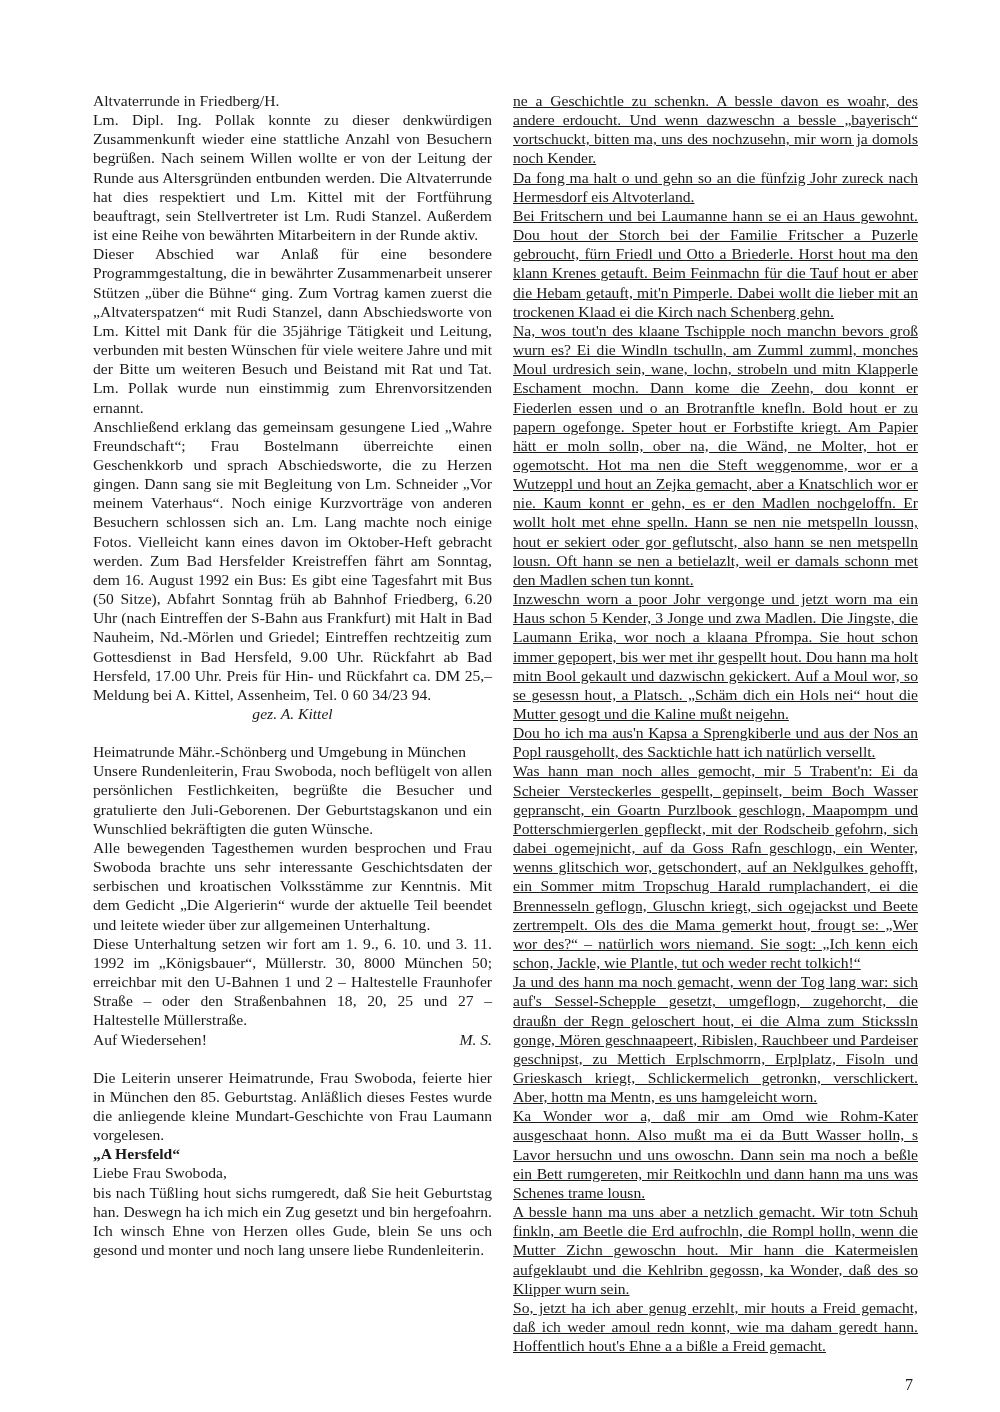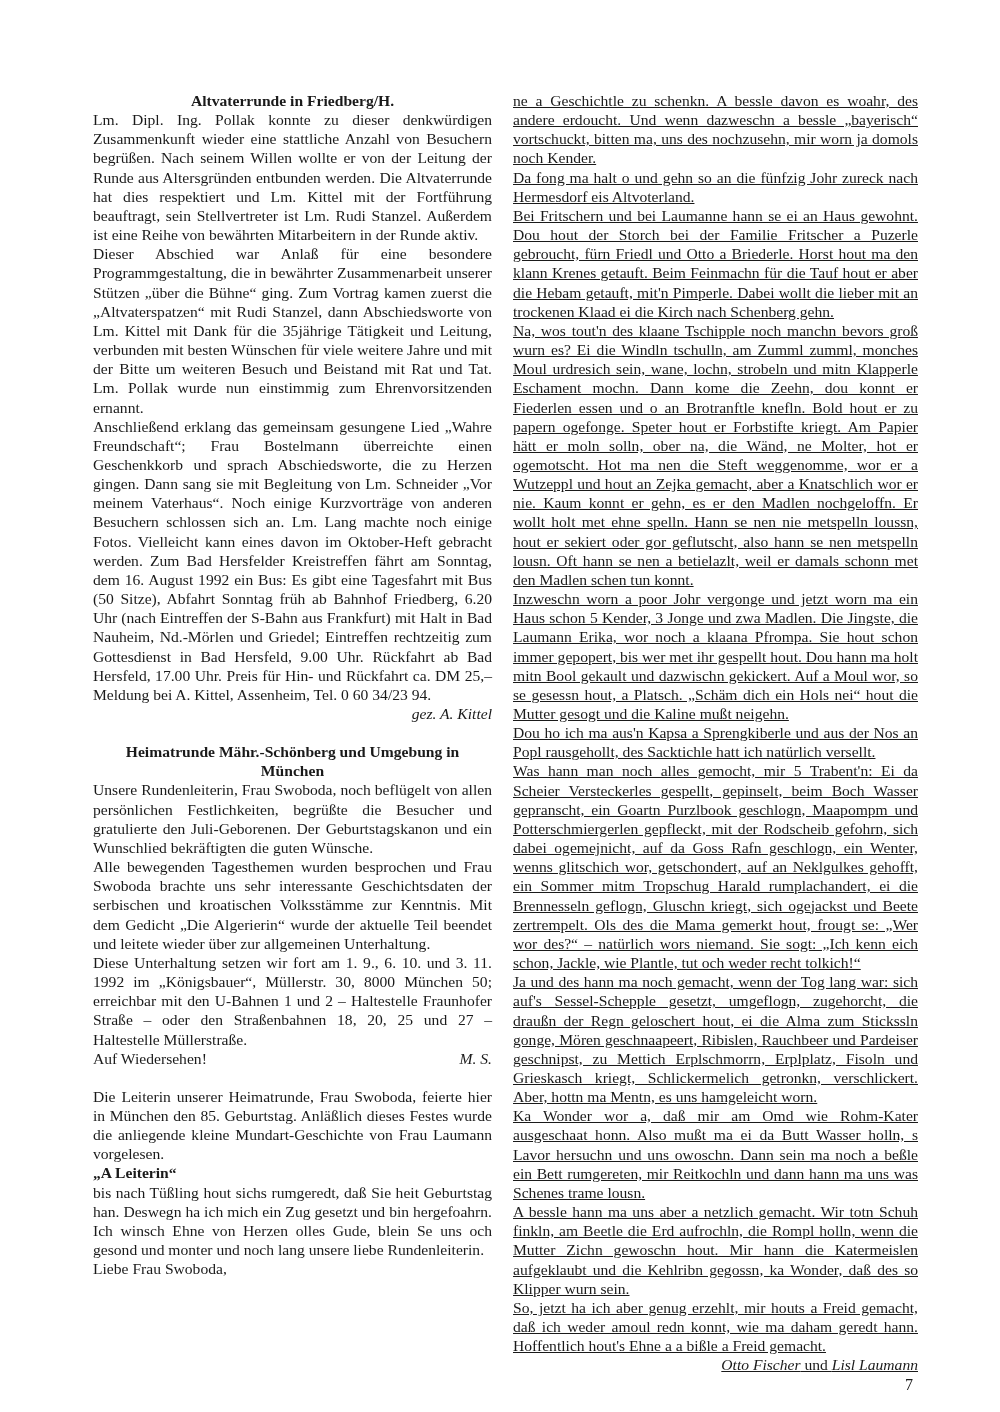--- a/index.html
+++ b/index.html
@@ -7,22 +7,22 @@
     width: 1000px; height: 1412px; position: relative; overflow: hidden;
     font-family: "Liberation Serif", "DejaVu Serif", serif;
     color: #1a1a1a;
     font-size: 15.6px;
     line-height: 19.15px;
   }
   .col { position: absolute; top: 91px; text-align: justify; hyphens: manual; }
   .col-left { left: 93px; width: 399px; }
   .col-right { left: 513px; width: 405px; text-decoration: underline; }
   .col p { margin: 0; }
-  .heading { font-weight: bold; text-align: center; margin: 0; }
-  .sig { text-align: right; font-style: italic; margin: 0; font-family: Liberation Serif, serif; }
+  .heading { font-weight: normal; text-align: left; margin: 0; }
+  .sig { text-align: center; font-style: italic; margin: 0; font-family: Liberation Serif, serif; }
   .sig-row { display: flex; justify-content: space-between; }
   .sig-row .right { font-style: italic; }
   .gap { height: 19px; }
   .title-bold { font-weight: bold; margin: 0; }
   .final-sig { text-align: right; margin: 0; }
   .final-sig i { font-style: italic; }
   .page-number { position: absolute; left: 905px; top: 1375px; font-size: 16px; }
 </style>
 </head>
 <body>
@@ -41,34 +41,33 @@
   <p>Alle bewegenden Tagesthemen wurden besprochen und Frau Swoboda brachte uns sehr interessante Geschichtsdaten der serbischen und kroatischen Volksstämme zur Kenntnis. Mit dem Gedicht „Die Algerierin“ wurde der aktuelle Teil beendet und leitete wieder über zur allgemeinen Unterhaltung.</p>
   <p>Diese Unterhaltung setzen wir fort am 1. 9., 6. 10. und 3. 11. 1992 im „Königsbauer“, Müllerstr. 30, 8000 München 50; erreichbar mit den U-Bahnen 1 und 2 – Haltestelle Fraunhofer Straße – oder den Straßenbahnen 18, 20, 25 und 27 – Haltestelle Müllerstraße.</p>
   <div class="sig-row">
     <span>Auf Wiedersehen!</span>
     <span class="right">M. S.</span>
   </div>
 
   <div class="gap"></div>
 
   <p>Die Leiterin unserer Heimatrunde, Frau Swoboda, feierte hier in München den 85. Geburtstag. Anläßlich dieses Festes wurde die anliegende kleine Mundart-Geschichte von Frau Laumann vorgelesen.</p>
-  <p class="title-bold">„A Leiterin“</p>
+  <p class="title-bold">„A Hersfeld“</p>
+  <p>Liebe Frau Swoboda,</p>
   <p>bis nach Tüßling hout sichs rumgeredt, daß Sie heit Geburtstag han. Deswegn ha ich mich ein Zug gesetzt und bin hergefoahrn. Ich winsch Ehne von Herzen olles Gude, blein Se uns och gesond und monter und noch lang unsere liebe Rundenleiterin.</p>
-  <p>Liebe Frau Swoboda,</p>
 
 </div>
 
 <div class="col col-right">
   <p>ne a Geschichtle zu schenkn. A bessle davon es woahr, des andere erdoucht. Und wenn dazweschn a bessle „bayerisch“ vortschuckt, bitten ma, uns des nochzusehn, mir worn ja domols noch Kender.</p>
   <p>Da fong ma halt o und gehn so an die fünfzig Johr zureck nach Hermesdorf eis Altvoterland.</p>
   <p>Bei Fritschern und bei Laumanne hann se ei an Haus gewohnt. Dou hout der Storch bei der Familie Fritscher a Puzerle gebroucht, fürn Friedl und Otto a Briederle. Horst hout ma den klann Krenes getauft. Beim Feinmachn für die Tauf hout er aber die Hebam getauft, mit'n Pimperle. Dabei wollt die lieber mit an trockenen Klaad ei die Kirch nach Schenberg gehn.</p>
   <p>Na, wos tout'n des klaane Tschipple noch manchn bevors groß wurn es? Ei die Windln tschulln, am Zumml zumml, monches Moul urdresich sein, wane, lochn, strobeln und mitn Klapperle Eschament mochn. Dann kome die Zeehn, dou konnt er Fiederlen essen und o an Brotranftle knefln. Bold hout er zu papern ogefonge. Speter hout er Forbstifte kriegt. Am Papier hätt er moln solln, ober na, die Wänd, ne Molter, hot er ogemotscht. Hot ma nen die Steft weggenomme, wor er a Wutzeppl und hout an Zejka gemacht, aber a Knatschlich wor er nie. Kaum konnt er gehn, es er den Madlen nochgeloffn. Er wollt holt met ehne spelln. Hann se nen nie metspelln loussn, hout er sekiert oder gor geflutscht, also hann se nen metspelln lousn. Oft hann se nen a betielazlt, weil er damals schonn met den Madlen schen tun konnt.</p>
   <p>Inzweschn worn a poor Johr vergonge und jetzt worn ma ein Haus schon 5 Kender, 3 Jonge und zwa Madlen. Die Jingste, die Laumann Erika, wor noch a klaana Pfrompa. Sie hout schon immer gepopert, bis wer met ihr gespellt hout. Dou hann ma holt mitn Bool gekault und dazwischn gekickert. Auf a Moul wor, so se gesessn hout, a Platsch. „Schäm dich ein Hols nei“ hout die Mutter gesogt und die Kaline mußt neigehn.</p>
   <p>Dou ho ich ma aus'n Kapsa a Sprengkiberle und aus der Nos an Popl rausgehollt, des Sacktichle hatt ich natürlich versellt.</p>
   <p>Was hann man noch alles gemocht, mir 5 Trabent'n: Ei da Scheier Versteckerles gespellt, gepinselt, beim Boch Wasser gepranscht, ein Goartn Purzlbook geschlogn, Maapompm und Potterschmiergerlen gepfleckt, mit der Rodscheib gefohrn, sich dabei ogemejnicht, auf da Goss Rafn geschlogn, ein Wenter, wenns glitschich wor, getschondert, auf an Neklgulkes gehofft, ein Sommer mitm Tropschug Harald rumplachandert, ei die Brennesseln geflogn, Gluschn kriegt, sich ogejackst und Beete zertrempelt. Ols des die Mama gemerkt hout, frougt se: „Wer wor des?“ – natürlich wors niemand. Sie sogt: „Ich kenn eich schon, Jackle, wie Plantle, tut och weder recht tolkich!“</p>
   <p>Ja und des hann ma noch gemacht, wenn der Tog lang war: sich auf's Sessel-Schepple gesetzt, umgeflogn, zugehorcht, die draußn der Regn geloschert hout, ei die Alma zum Stickssln gonge, Mören geschnaapeert, Ribislen, Rauchbeer und Pardeiser geschnipst, zu Mettich Erplschmorrn, Erplplatz, Fisoln und Grieskasch kriegt, Schlickermelich getronkn, verschlickert. Aber, hottn ma Mentn, es uns hamgeleicht worn.</p>
   <p>Ka Wonder wor a, daß mir am Omd wie Rohm-Kater ausgeschaat honn. Also mußt ma ei da Butt Wasser holln, s Lavor hersuchn und uns owoschn. Dann sein ma noch a beßle ein Bett rumgereten, mir Reitkochln und dann hann ma uns was Schenes trame lousn.</p>
   <p>A bessle hann ma uns aber a netzlich gemacht. Wir totn Schuh finkln, am Beetle die Erd aufrochln, die Rompl holln, wenn die Mutter Zichn gewoschn hout. Mir hann die Katermeislen aufgeklaubt und die Kehlribn gegossn, ka Wonder, daß des so Klipper wurn sein.</p>
   <p>So, jetzt ha ich aber genug erzehlt, mir houts a Freid gemacht, daß ich weder amoul redn konnt, wie ma daham geredt hann. Hoffentlich hout's Ehne a a bißle a Freid gemacht.</p>
-  <p class="final-sig"><i>Otto Fischer</i><span> und </span><i>Lisl Laumann</i></p>
 </div>
 
 <div class="page-number">7</div>
 
 </body></html>

